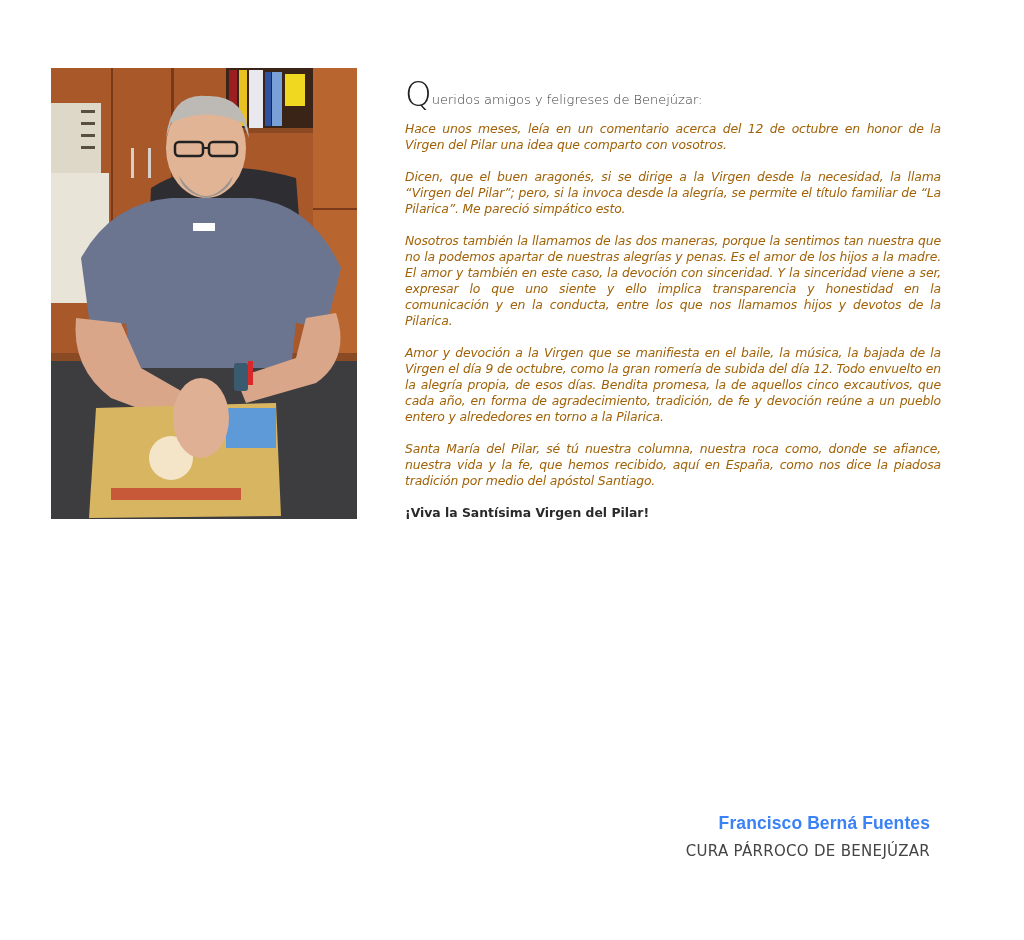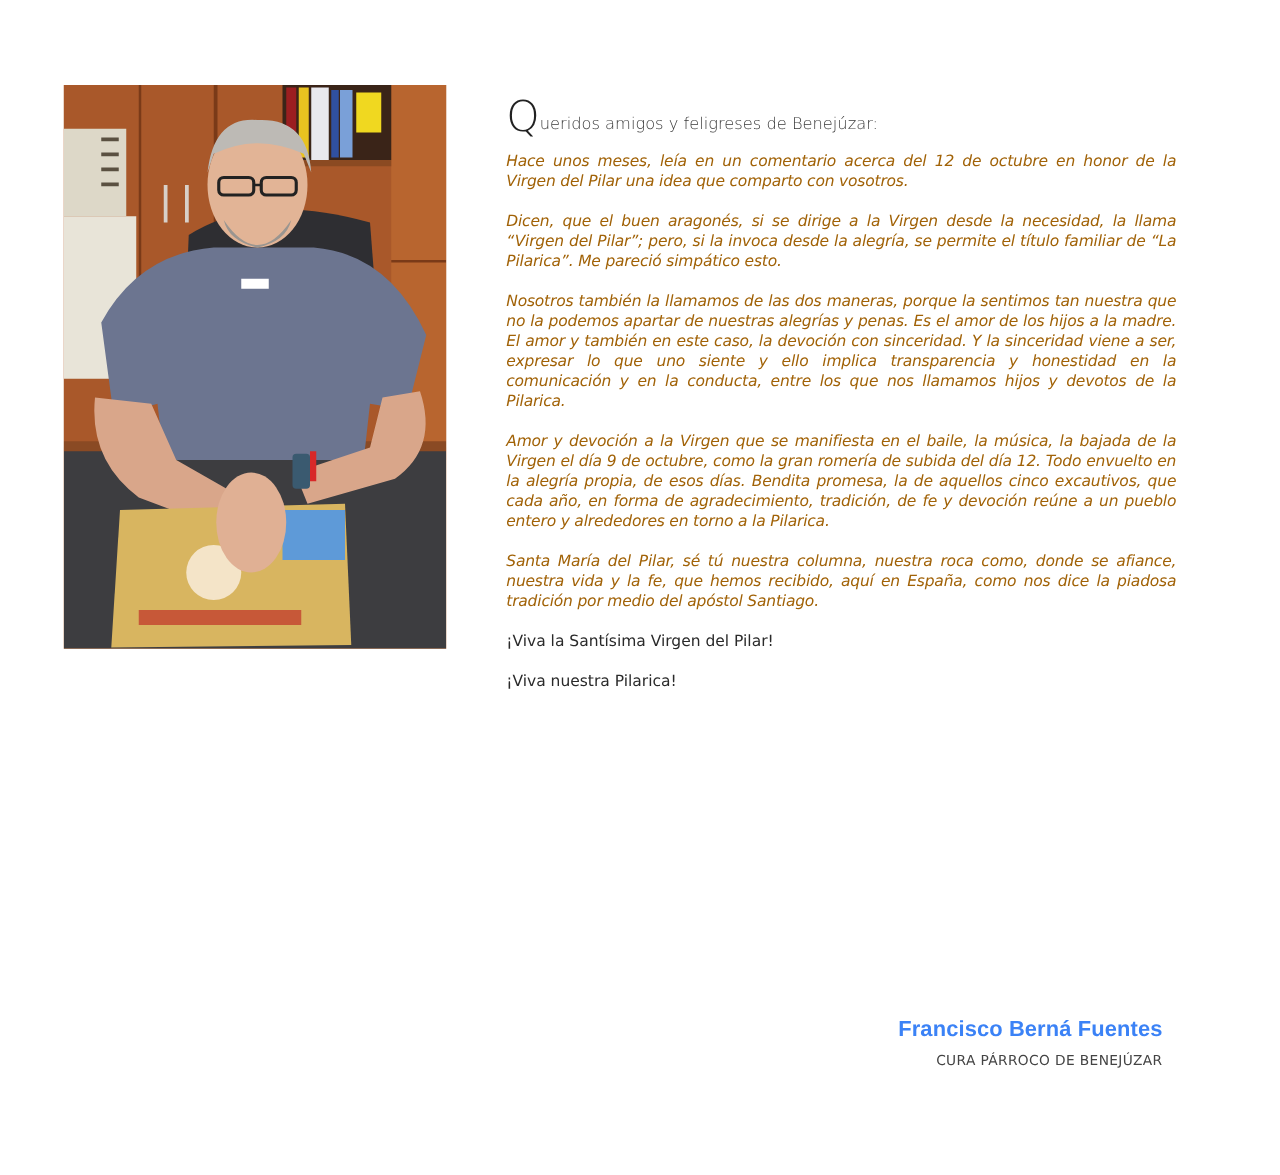--- a/index.html
+++ b/index.html
@@ -4,24 +4,24 @@
 <style>
   html, body { margin: 0; padding: 0; background: #ffffff; }
   body { width: 1024px; height: 940px; position: relative; overflow: hidden;
          font-family: "DejaVu Sans", sans-serif; color: #3a3a3a; }
   .photo { position: absolute; left: 51px; top: 68px; width: 306px; height: 451px; overflow: hidden; background: #b06a3a; }
   .photo svg { display: block; width: 100%; height: 100%; }
   .letter { position: absolute; left: 405px; top: 80px; width: 536px; }
   .greeting { font-size: 13px; font-weight: 300; margin: 0 0 12px 0; line-height: 18px; }
   .dropcap { font-size: 34px; line-height: 28px; font-weight: 300; vertical-align: -2px; margin-right: 0; color: #222; }
   .para { font-size: 12.4px; line-height: 16px; text-align: justify; margin: 0 0 16px 0; letter-spacing: -0.15px; color: #a16207; font-style: italic; }
-  .viva { font-size: 12.4px; line-height: 16px; margin: 0 0 16px 0; color: #2a2a2a; font-weight: 400; }
+  .viva { font-size: 12.4px; line-height: 16px; margin: 0 0 16px 0; color: #2a2a2a; font-weight: 700; }
   .signature { position: absolute; right: 94px; top: 813px; text-align: right; }
   .sig-name { font-family: "Liberation Sans", sans-serif; font-weight: bold; font-size: 17.5px; color: #3b82f6; letter-spacing: 0.1px; }
-  .sig-role { font-size: 11px; color: #444; margin-top: 8px; letter-spacing: 0.3px; text-align: right; }
+  .sig-role { font-size: 15px; color: #444; margin-top: 8px; letter-spacing: 0.3px; text-align: right; }
 </style>
 </head>
 <body>
 
 <div class="photo">
   <svg viewBox="0 0 306 451" preserveAspectRatio="none">
 
     <rect x="0" y="0" width="306" height="300" fill="#a9582a"></rect>
     <rect x="60" y="0" width="2" height="300" fill="#7a3a18"></rect>
     <rect x="120" y="0" width="3" height="300" fill="#7a3a18"></rect>
@@ -79,19 +79,18 @@
 </div>
 
 <div class="letter">
   <p class="greeting"><span class="dropcap">Q</span><span>ueridos amigos y feligreses de Benejúzar:</span></p>
   <p class="para">Hace unos meses, leía en un comentario acerca del 12 de octubre en honor de la Virgen del Pilar una idea que comparto con vosotros.</p>
   <p class="para">Dicen, que el buen aragonés, si se dirige a la Virgen desde la necesidad, la llama “Virgen del Pilar”; pero, si la invoca desde la alegría, se permite el título familiar de “La Pilarica”. Me pareció simpático esto.</p>
   <p class="para">Nosotros también la llamamos de las dos maneras, porque la sentimos tan nuestra que no la podemos apartar de nuestras alegrías y penas. Es el amor de los hijos a la madre. El amor y también en este caso, la devoción con sinceridad. Y la sinceridad viene a ser, expresar lo que uno siente y ello implica transparencia y honestidad en la comunicación y en la conducta, entre los que nos llamamos hijos y devotos de la Pilarica.</p>
   <p class="para">Amor y devoción a la Virgen que se manifiesta en el baile, la música, la bajada de la Virgen el día 9 de octubre, como la gran romería de subida del día 12. Todo envuelto en la alegría propia, de esos días. Bendita promesa, la de aquellos cinco excautivos, que cada año, en forma de agradecimiento, tradición, de fe y devoción reúne a un pueblo entero y alrededores en torno a la Pilarica.</p>
   <p class="para">Santa María del Pilar,  sé tú nuestra columna, nuestra roca como, donde se afiance, nuestra vida y la fe, que hemos recibido, aquí en España, como nos dice la piadosa tradición por medio del apóstol Santiago.</p>
   <p class="viva">¡Viva la Santísima Virgen del Pilar!</p>
-  <p class="viva">¡Viva nuestra Pilarica!</p>
 </div>
 
 <div class="signature">
   <div class="sig-name">Francisco Berná Fuentes</div>
   <div class="sig-role">CURA PÁRROCO DE BENEJÚZAR</div>
 </div>
 
 </body></html>

